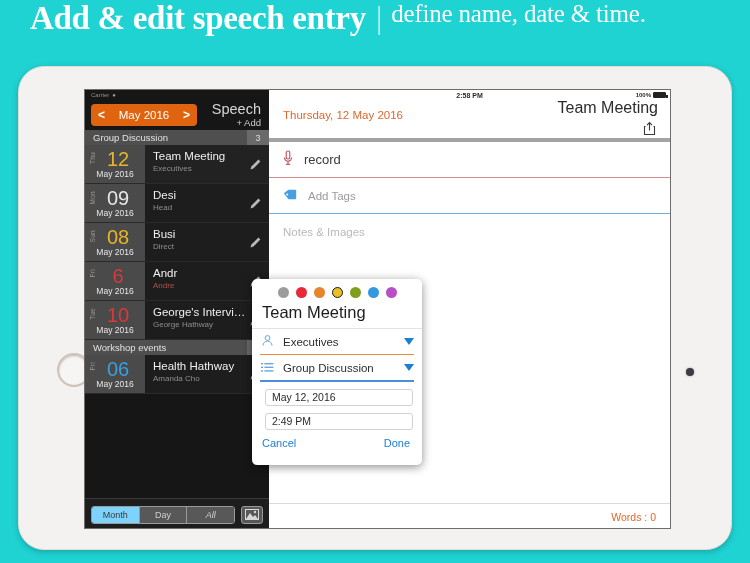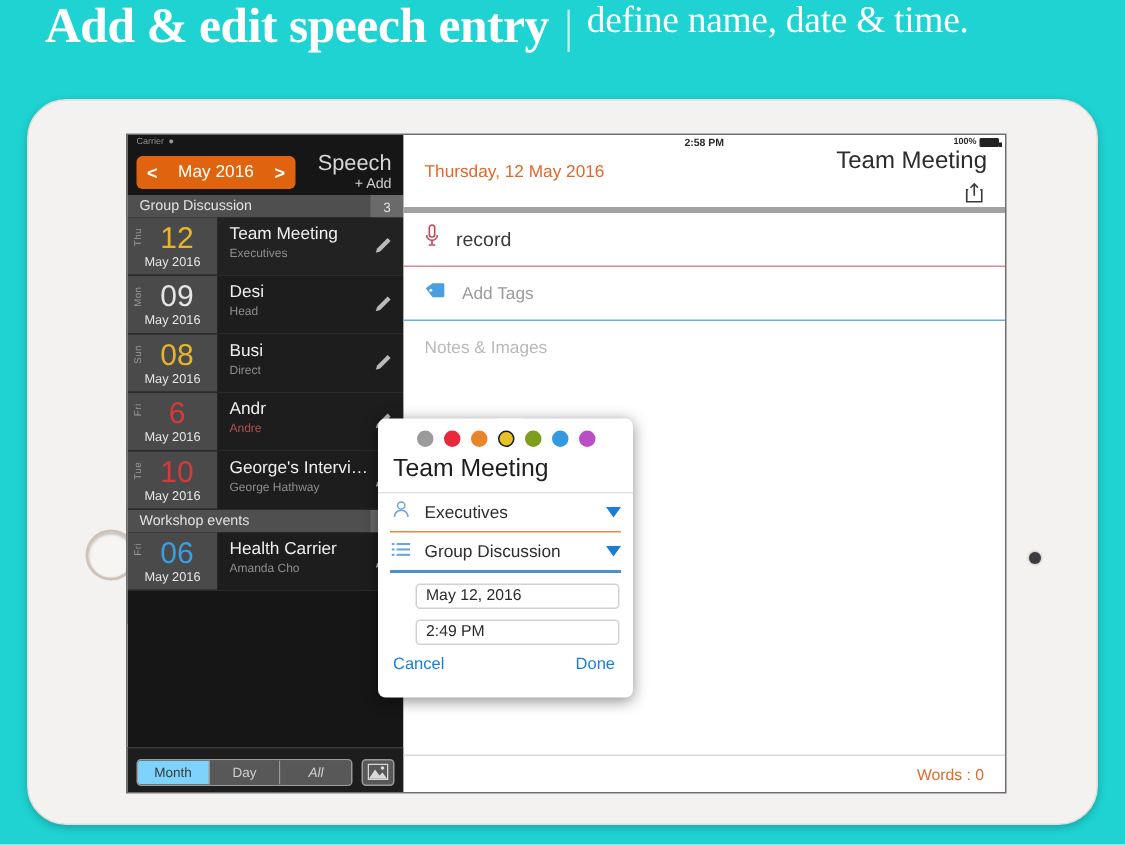--- a/index.html
+++ b/index.html
@@ -206,21 +206,21 @@
     position:relative; gap:9px;
   }
   .pop-sel .txt{ font-size:11.5px; color:#2d2d2d; flex:1; }
   .caret{
     width:0; height:0; border-left:5px solid transparent;
     border-right:5px solid transparent; border-top:7px solid #1a7fd4;
   }
   .ul-orange{ height:1.4px; background:#e88c3e; margin:0 8px; }
   .ul-blue{ height:1.4px; background:#4a90d9; margin:0 8px; }
   .fld{
-    margin:7px 9px 0 25px; height:17px; border:1px solid #d2d2d2; border-radius:3px;
+    margin:7px 9px 0 13px; height:17px; border:1px solid #d2d2d2; border-radius:3px;
     display:flex; align-items:center; padding-left:6px;
     font-size:10.5px; color:#2b2b2b;
   }
   .pop-btns{
     display:flex; justify-content:space-between; padding:7px 12px 0 10px;
     font-size:11px; color:#1a7fd4;
   }
 </style>
 </head>
 <body>
@@ -335,21 +335,21 @@
             <span>Workshop events</span>
             <span class="cnt">1</span>
           </div>
           <div class="row">
             <div class="datecol">
               <span class="dow">Fri</span>
               <span class="dnum" style="color: rgb(58, 159, 224);">06</span>
               <span class="dmon">May 2016</span>
             </div>
             <div class="body">
-              <div class="r-title">Health Carrier</div>
+              <div class="r-title">Health Hathway</div>
               <div class="r-sub" style="color: rgb(142, 142, 142);">Amanda Cho</div>
               <span class="pencil"><svg width="13" height="13" viewBox="0 0 13 13">
                   <path d="M1.5 11.5 L2.4 8.6 L9.4 1.6 L11.4 3.6 L4.4 10.6 Z" fill="#b9b9b9"></path>
                 </svg></span>
             </div>
           </div>
         </div>
       <div class="sb-blank"></div>
 
       <div class="sb-foot">

